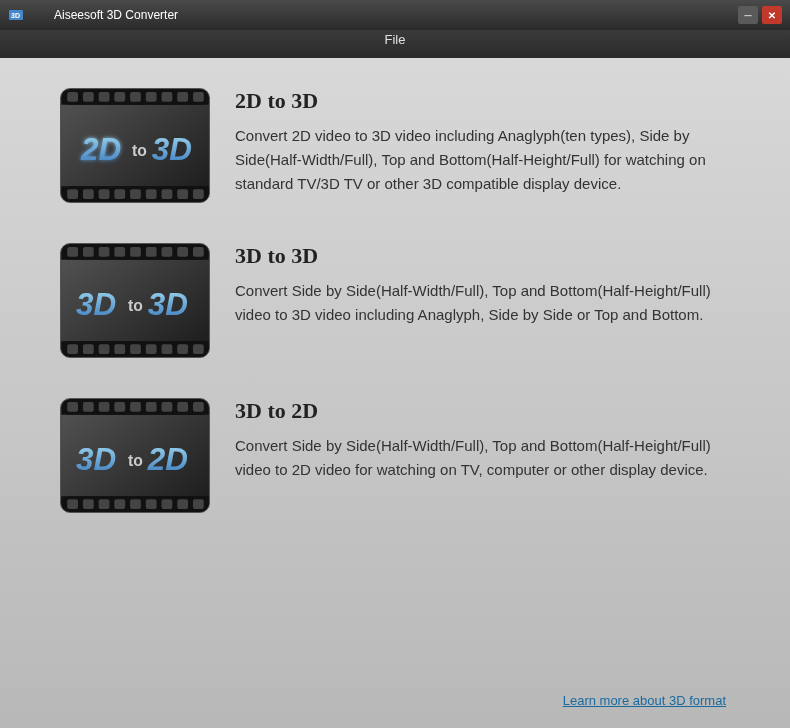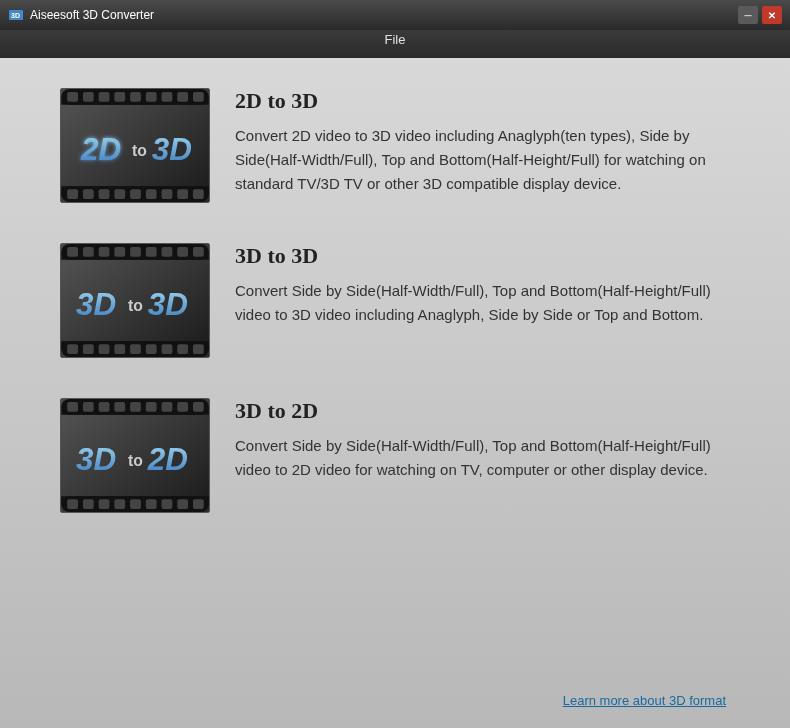--- a/index.html
+++ b/index.html
@@ -31,20 +31,21 @@
     }
 
     .title-bar-icon {
       width: 16px;
       height: 16px;
     }
 
     .title-bar-text {
       color: #ffffff;
       font-size: 12px;
+      margin-left: 24px;
     }
 
     .title-bar-controls {
       display: flex;
       gap: 4px;
       align-items: center;
     }
 
     .title-btn {
       width: 20px;
@@ -103,21 +104,21 @@
       display: flex;
       align-items: flex-start;
       margin-bottom: 40px;
       cursor: pointer;
     }
 
     
     .film-icon {
       width: 150px;
       height: 115px;
-      border-radius: 2px;
+      border-radius: 10px;
       background: linear-gradient(135deg, #4a4a4a, #2a2a2a);
       position: relative;
       flex-shrink: 0;
       overflow: hidden;
       border: 1px solid #555;
       display: flex;
       align-items: center;
       justify-content: center;
     }
 

